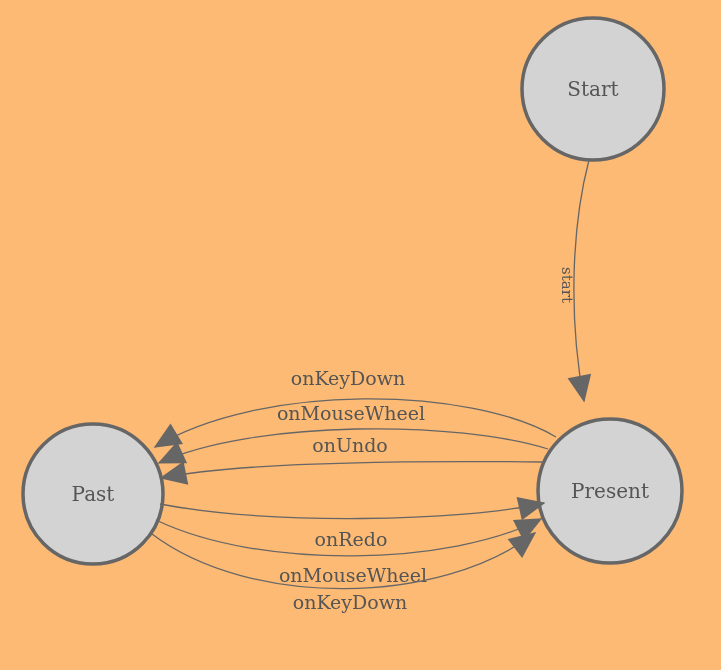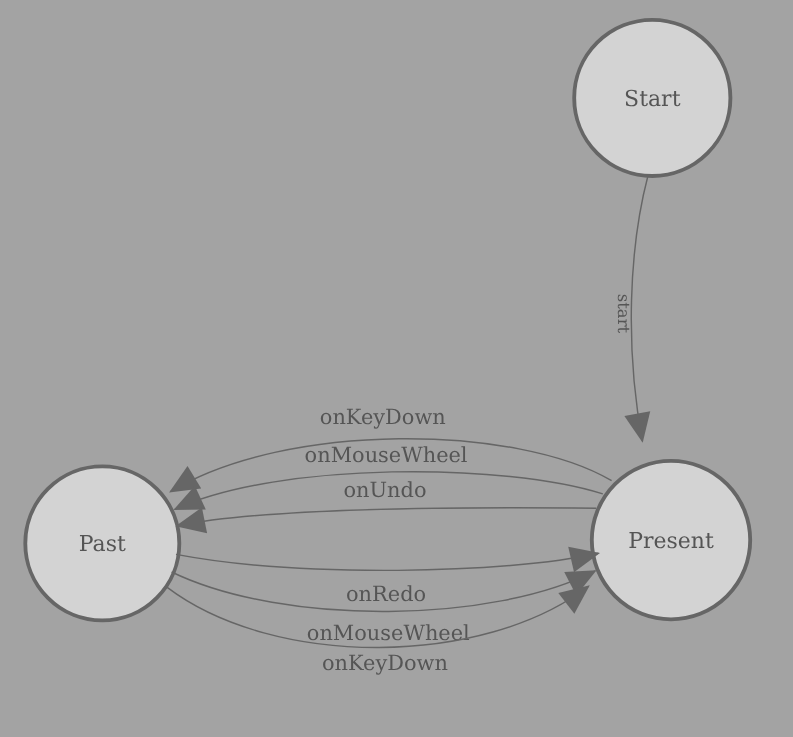--- a/index.html
+++ b/index.html
@@ -1,21 +1,21 @@
 <!DOCTYPE html>
 <html><head>
 <meta charset="utf-8">
 <style>
   html, body { margin: 0; padding: 0; }
   body { background: #ffffff; }
   .stage {
     position: relative;
     width: 721px;
     height: 670px;
-    background: #a3a3a3;
+    background: #fdba74;
     overflow: hidden;
   }
   svg { display: block; }
   .node-circle { stroke-width: 3.5; }
   .edge-path { fill: none; stroke-width: 1.3; }
   .node-label {
     font-family: "DejaVu Serif", "Liberation Serif", serif;
     font-size: 20px;
   }
   .edge-label {

